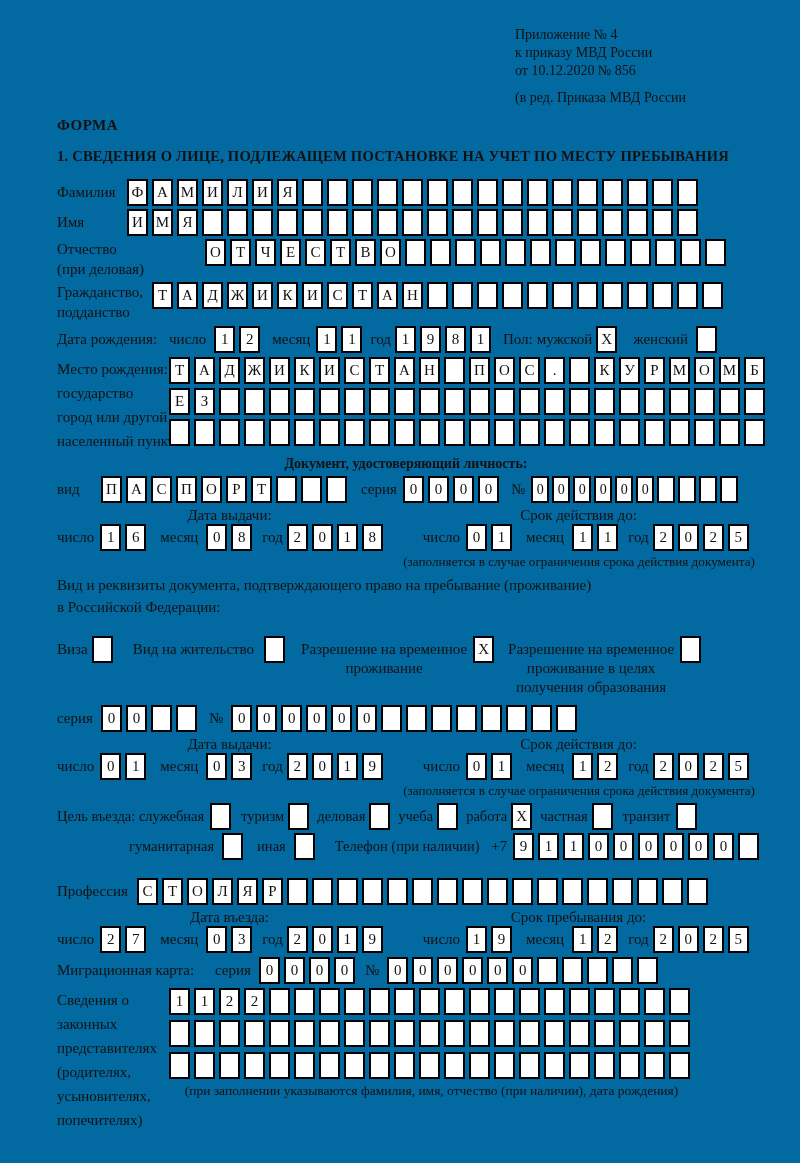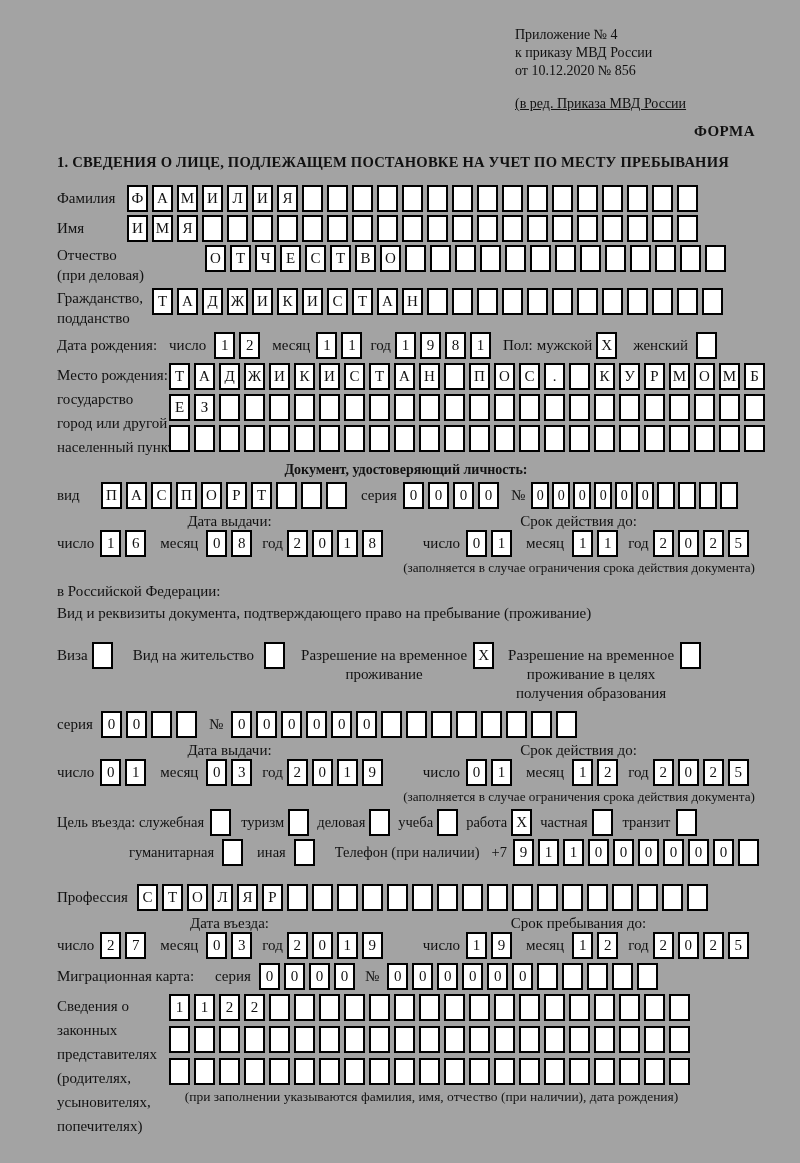--- a/index.html
+++ b/index.html
@@ -1,16 +1,16 @@
 <!DOCTYPE html>
 <html><head>
 <meta charset="utf-8">
 <style>
   html,body{margin:0;padding:0;background:#fff;}
-  .page{position:relative;width:800px;height:1163px;background:#a3a3a3;color:#111;
+  .page{position:relative;width:800px;height:1163px;background:#0369a1;color:#111;
         font-family:"Liberation Serif","DejaVu Serif",serif;font-size:15px;
         padding:26px 45px 10px 57px;box-sizing:border-box;overflow:hidden;}
   
   .bx{display:inline-flex;flex:none;align-items:center;justify-content:center;
       width:21px;height:27px;border:2px solid #000;margin-right:4px;
       font-size:15px;line-height:1;background:#fff;box-sizing:border-box;}
   .sm .bx{width:18px;margin-right:3px;font-size:14px;}
   .grp{display:inline-flex;flex-wrap:nowrap;flex:none;}
   .row{display:flex;align-items:flex-start;flex-wrap:nowrap;margin-bottom:3px;}
   .col{display:flex;flex-direction:column;}
@@ -18,22 +18,22 @@
   .lh20{line-height:20px;}
   .lh24{line-height:24px;}
   .w44{width:44px;flex:none;} .w70{width:70px;flex:none;} .w80{width:80px;flex:none;}
   .w95{width:95px;flex:none;} .w112{width:112px;flex:none;} .w148{width:148px;flex:none;}
   .ml4{margin-left:4px;} .ml6{margin-left:6px;} .ml8{margin-left:8px;} .ml10{margin-left:10px;}
   .ml12{margin-left:12px;} .ml16{margin-left:16px;} .ml36{margin-left:36px;} .ml72{margin-left:72px;}
   .mr6{margin-right:6px;} .mr8{margin-right:8px;}
   .mt2{margin-top:18px;} .mt4{margin-top:4px;} .mt8{margin-top:8px;}
   .mb4{margin-bottom:4px;} .mb5{margin-bottom:5px;}
   .annex{margin-left:auto;width:240px;font-size:14px;line-height:18px;}
-  .annex .amend{margin-top:15px;text-decoration:underline;}
-  .forma{text-align:right;font-weight:bold;font-size:15px;margin-top:10px;letter-spacing:.5px;}
+  .annex .amend{margin-top:9px;}
+  .forma{text-align:left;font-weight:bold;font-size:15px;margin-top:10px;letter-spacing:.5px;}
   .title{text-align:center;font-weight:bold;font-size:16px;line-height:24px;margin-top:10px;}
   .blank{display:inline-block;width:64px;height:16px;border-bottom:2px solid #111;margin-left:14px;}
   .sect{font-weight:bold;font-size:14.6px;margin-top:14px;letter-spacing:.2px;}
   .firstrow{margin-top:14px;}
   .dochdr{text-align:center;font-weight:bold;font-size:14px;margin:2px 0 4px 0;}
   .datehdr{display:flex;font-size:15px;line-height:18px;margin-top:2px;}
   .dhl{width:345px;text-align:center;flex:none;}
   .dhr{flex:1;text-align:center;}
   .cap{font-size:13.2px;text-align:right;line-height:16px;margin-bottom:4px;}
   .ptext{font-size:15px;line-height:22px;}
@@ -370,22 +370,22 @@
     <span class="lbl ml6">год</span>
     <span class="grp ml4">
         <span class="bx">2</span>
         <span class="bx">0</span>
         <span class="bx">2</span>
         <span class="bx">5</span>
       </span>
   </div>
   <div class="cap">(заполняется в случае ограничения срока действия документа)</div>
 
+  <div class="ptext">Вид и реквизиты документа, подтверждающего право на пребывание (проживание)</div>
   <div class="ptext">в Российской Федерации:</div>
-  <div class="ptext">Вид и реквизиты документа, подтверждающего право на пребывание (проживание)</div>
 
   <div class="row mt2">
     <span class="lbl">Виза</span>
     <span class="grp ml4">
         <span class="bx"></span>
       </span>
     <span class="lbl ml16">Вид на жительство</span>
     <span class="grp ml10">
         <span class="bx"></span>
       </span>

